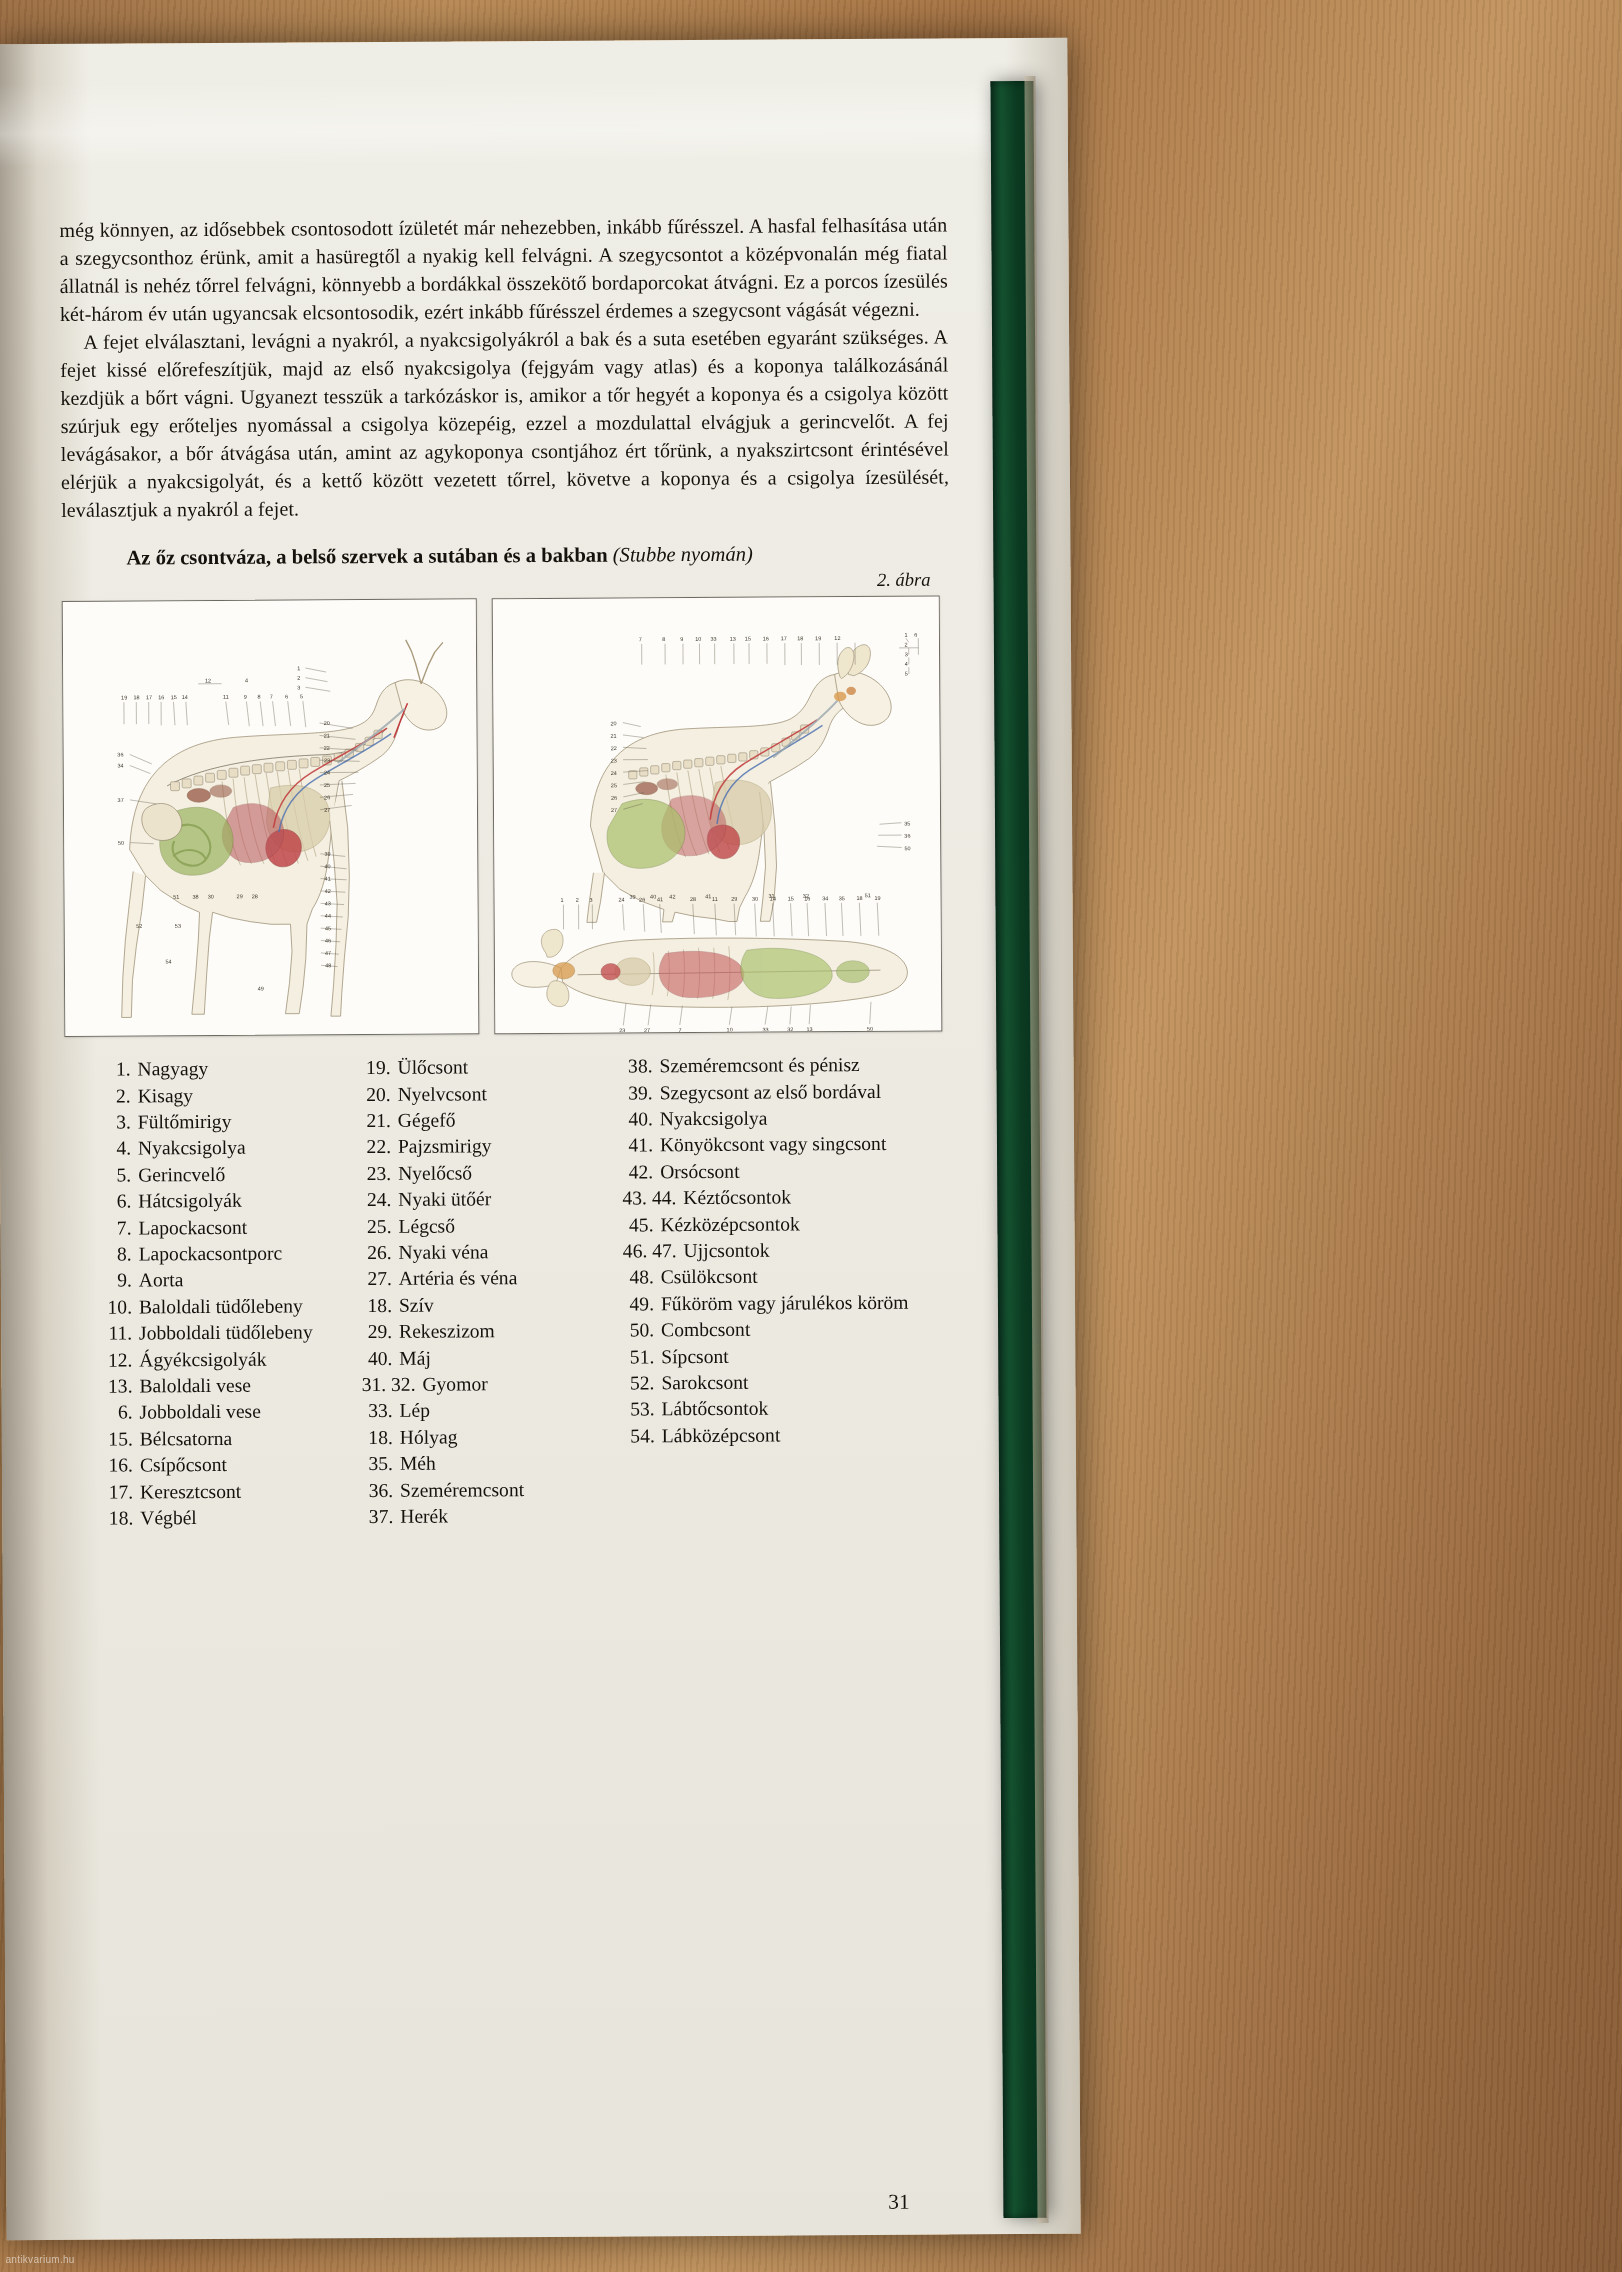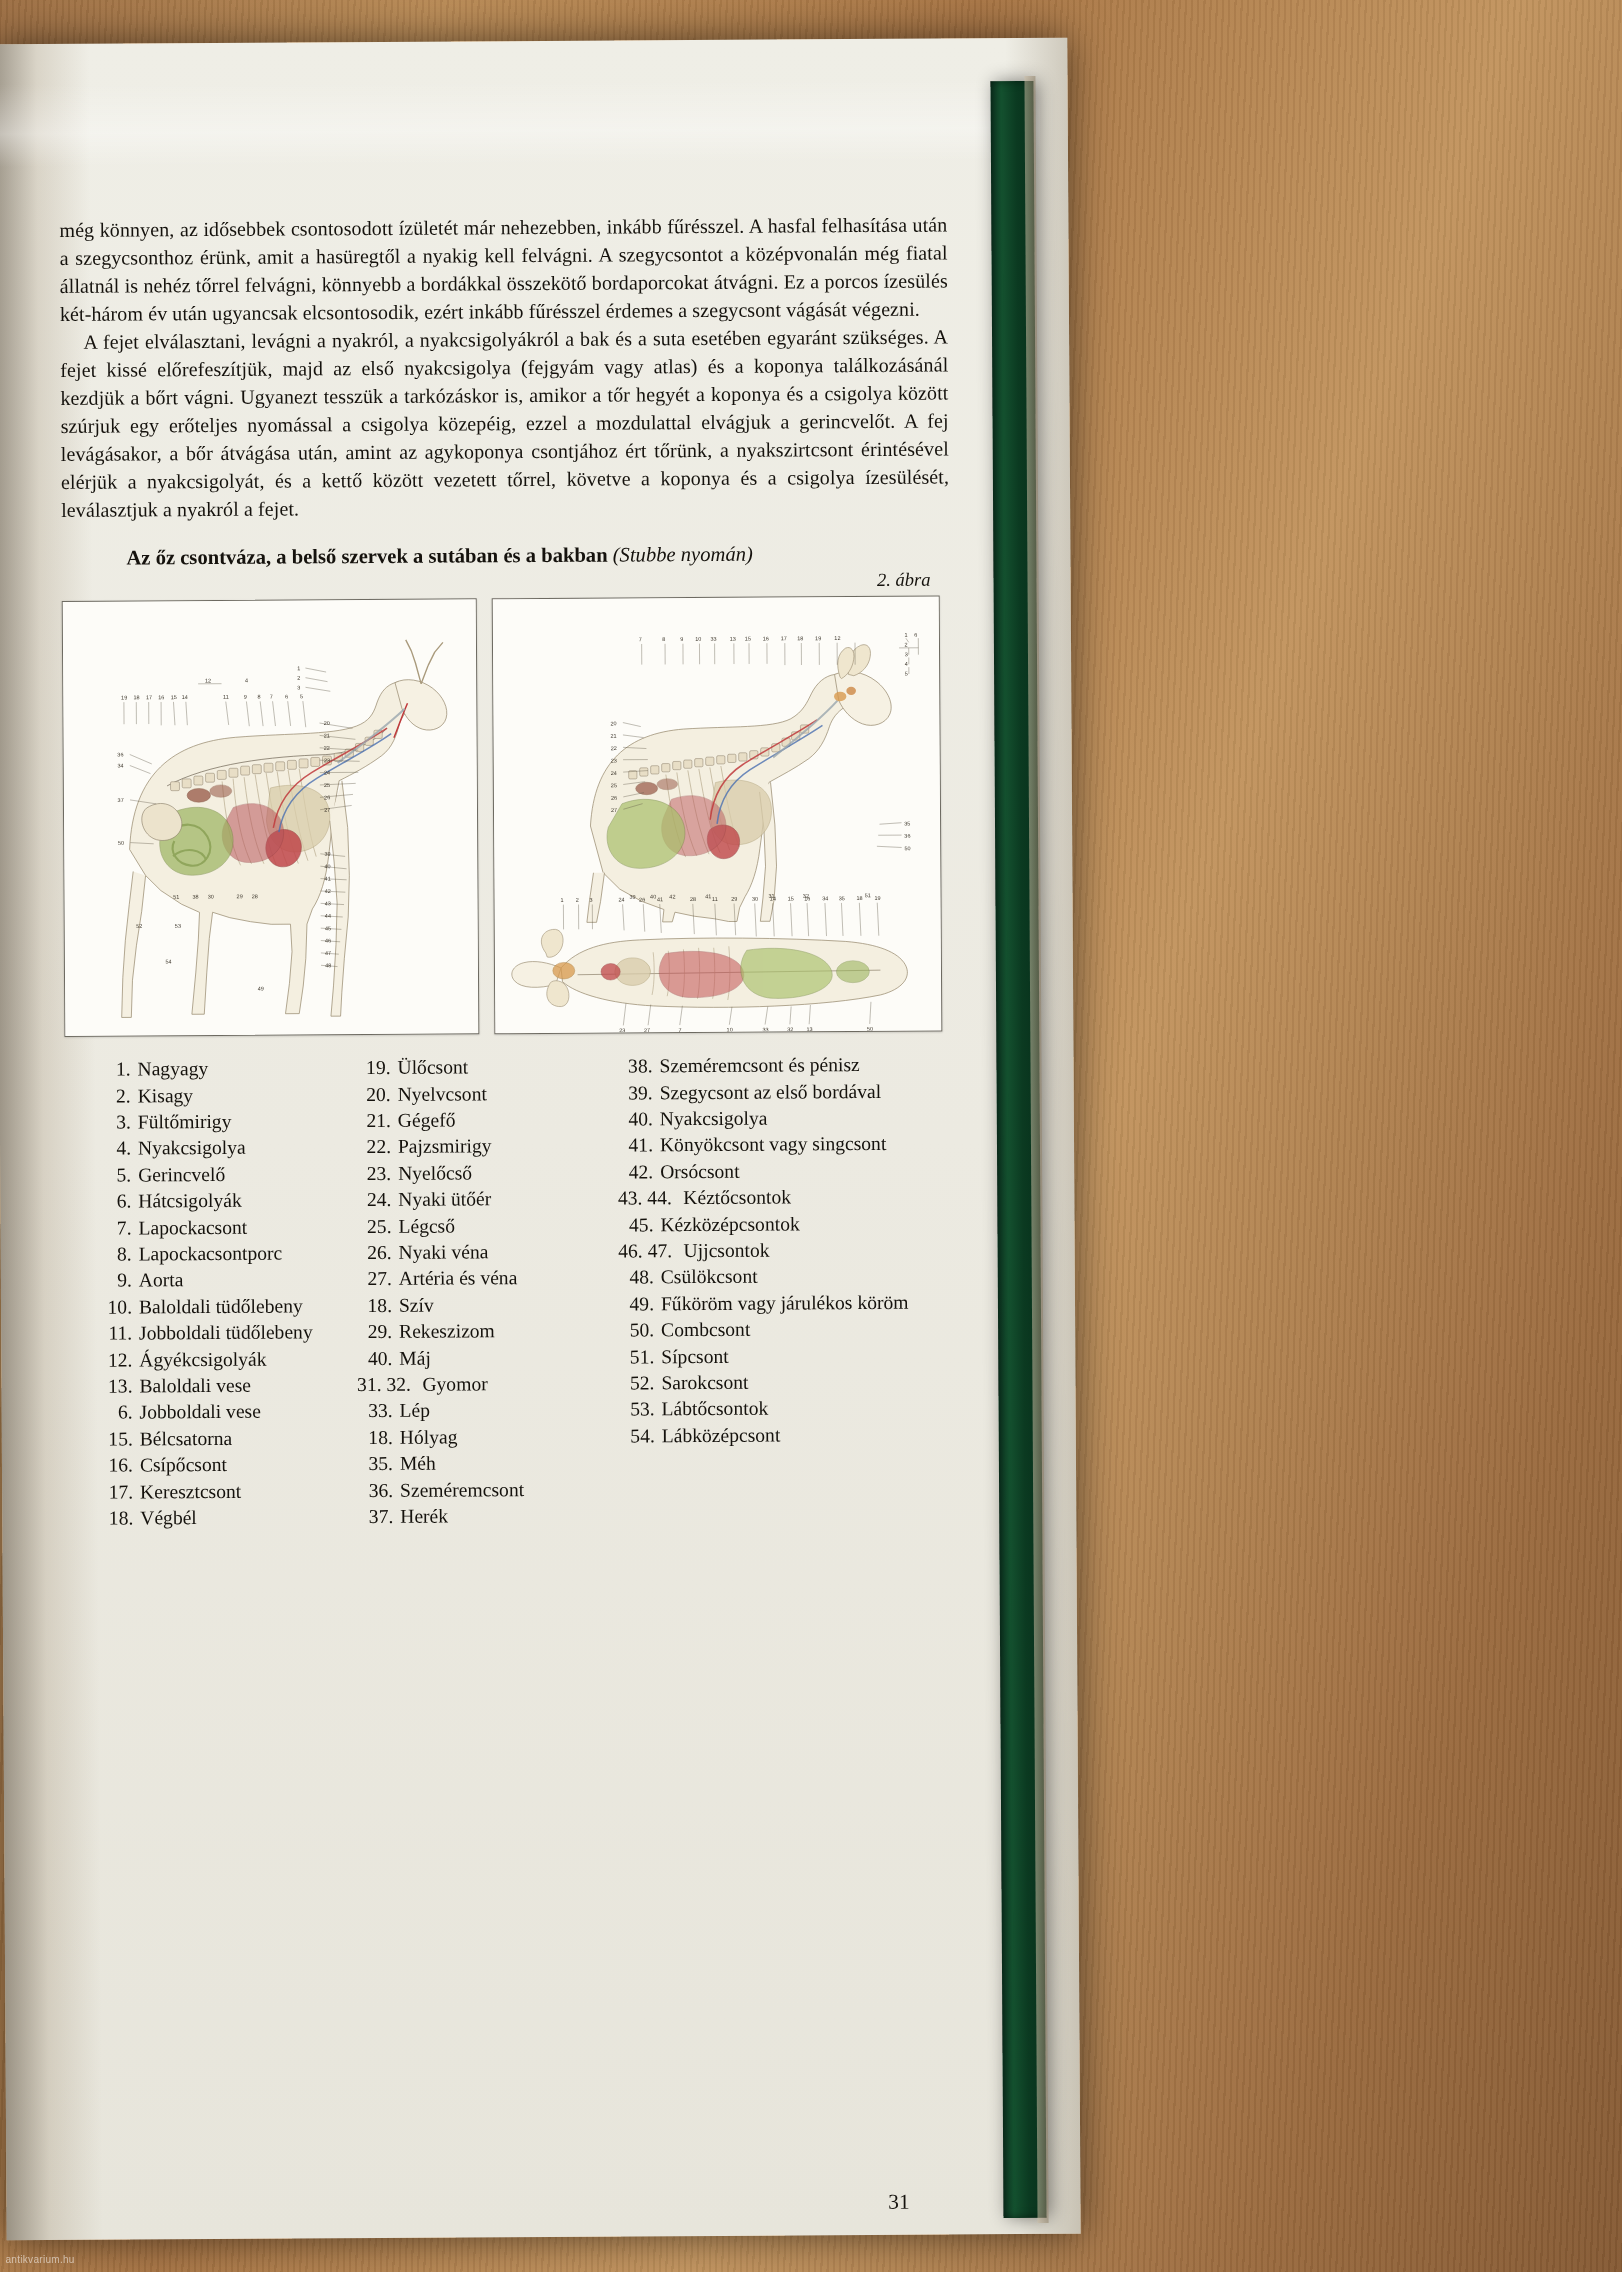--- a/index.html
+++ b/index.html
@@ -147,21 +147,21 @@
   .legend-col.c1 { width: 260px; padding-left: 26px; }
   .legend-col.c2 { width: 262px; }
   .legend-col.c3 { width: 323px; }
   .legend-item { display: flex; }
   .legend-num {
     width: 40px;
     text-align: right;
     padding-right: 6.9px;
     white-space: nowrap;
   }
-  .legend-num.wide { width: 63px; padding-right: 6.9px; text-align: center; }
+  .legend-num.wide { width: 63px; padding-right: 6.9px; }
   .legend-txt { white-space: nowrap; }
 
   
   #page-number {
     position: absolute;
     right: 50px;
     bottom: -29px;
     font-size: 21.3px;
   }
 

